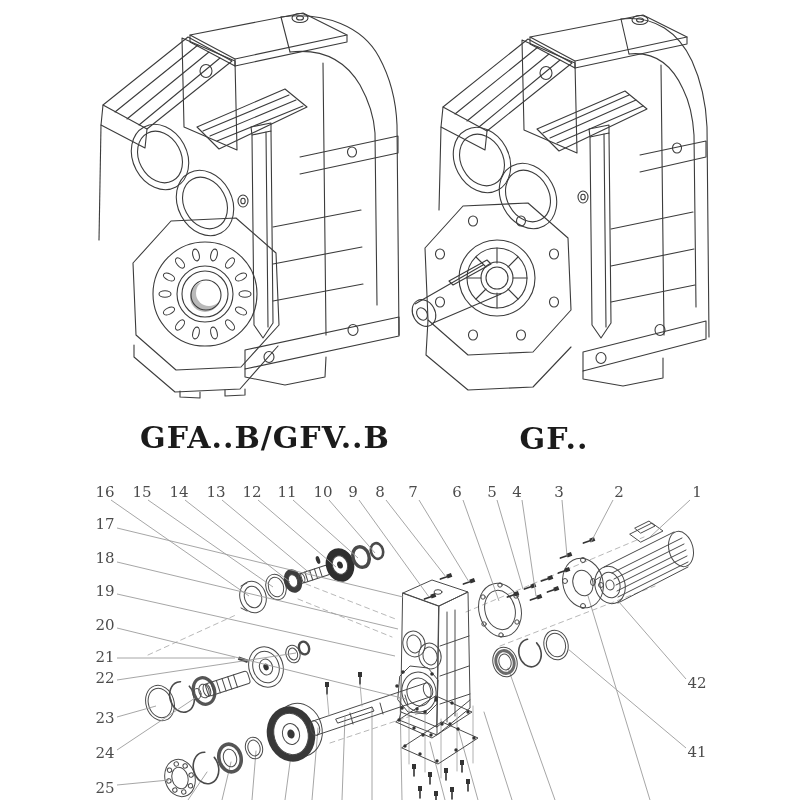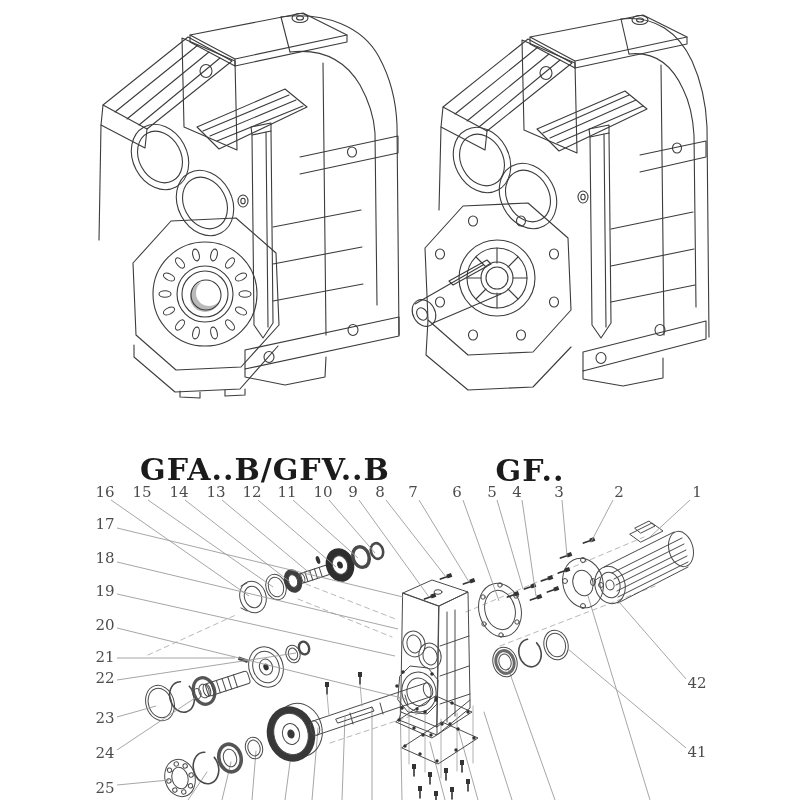--- a/index.html
+++ b/index.html
@@ -1,22 +1,22 @@
 <!DOCTYPE html>
 <html><head>
 <meta charset="utf-8">
 <style>
   html,body{margin:0;padding:0;background:#fff;}
   .canvas{position:relative;width:800px;height:800px;background:#fff;overflow:hidden;
           font-family:"DejaVu Serif", serif;}
   .art{position:absolute;left:0;top:0;width:800px;height:800px;}
   .fig-label{position:absolute;font-weight:bold;color:#1b1b1b;font-size:30px;
-             letter-spacing:1px;text-align:center;font-family:"DejaVu Serif", serif;margin-top:32px;}
+             letter-spacing:1px;text-align:center;font-family:"DejaVu Serif", serif;}
   #label-left{left:120px;top:420px;width:290px;}
-  #label-right{left:460px;top:421px;width:140px;}
+  #label-right{left:484px;top:421px;width:140px;}
   .callout-num{font-family:"DejaVu Serif", serif;font-size:15px;}
 </style>
 </head>
 <body>
 
 <div class="canvas">
 <svg class="art" viewBox="0 0 800 800">
 
   <g transform="translate(85,5)" stroke="#3c3c3c" stroke-width="1.1" fill="none" stroke-linejoin="round" stroke-linecap="round">
 

